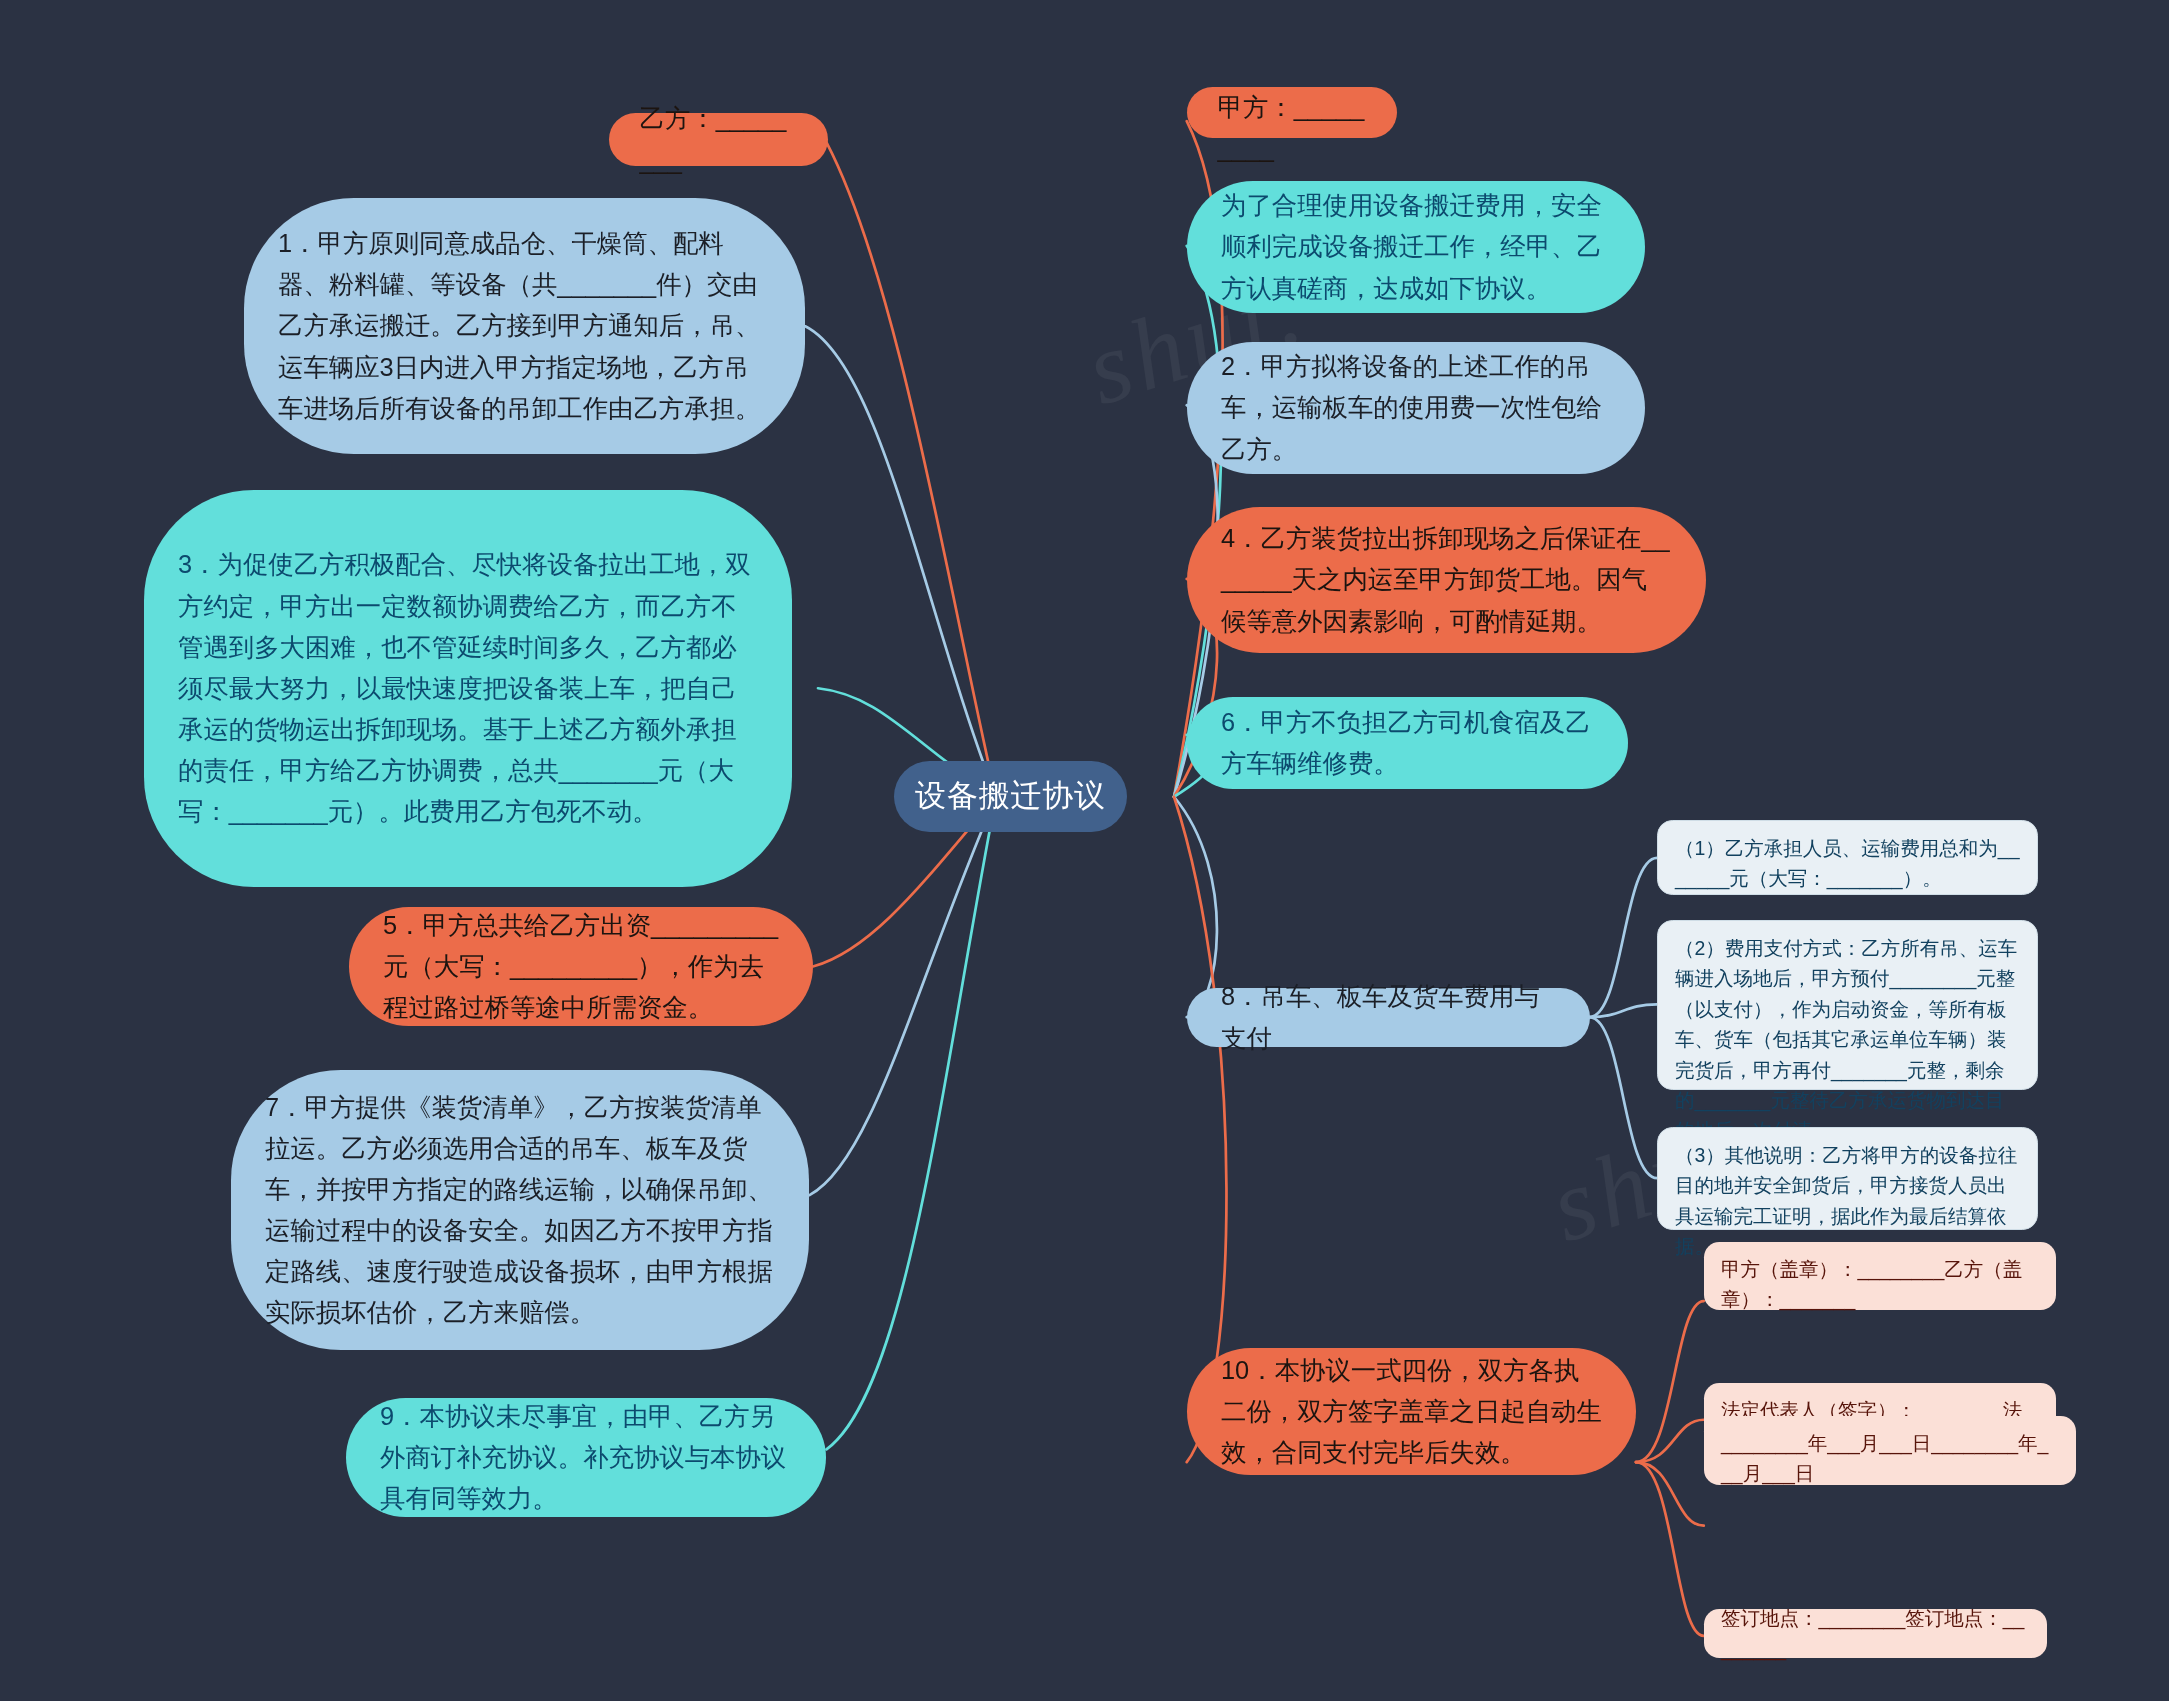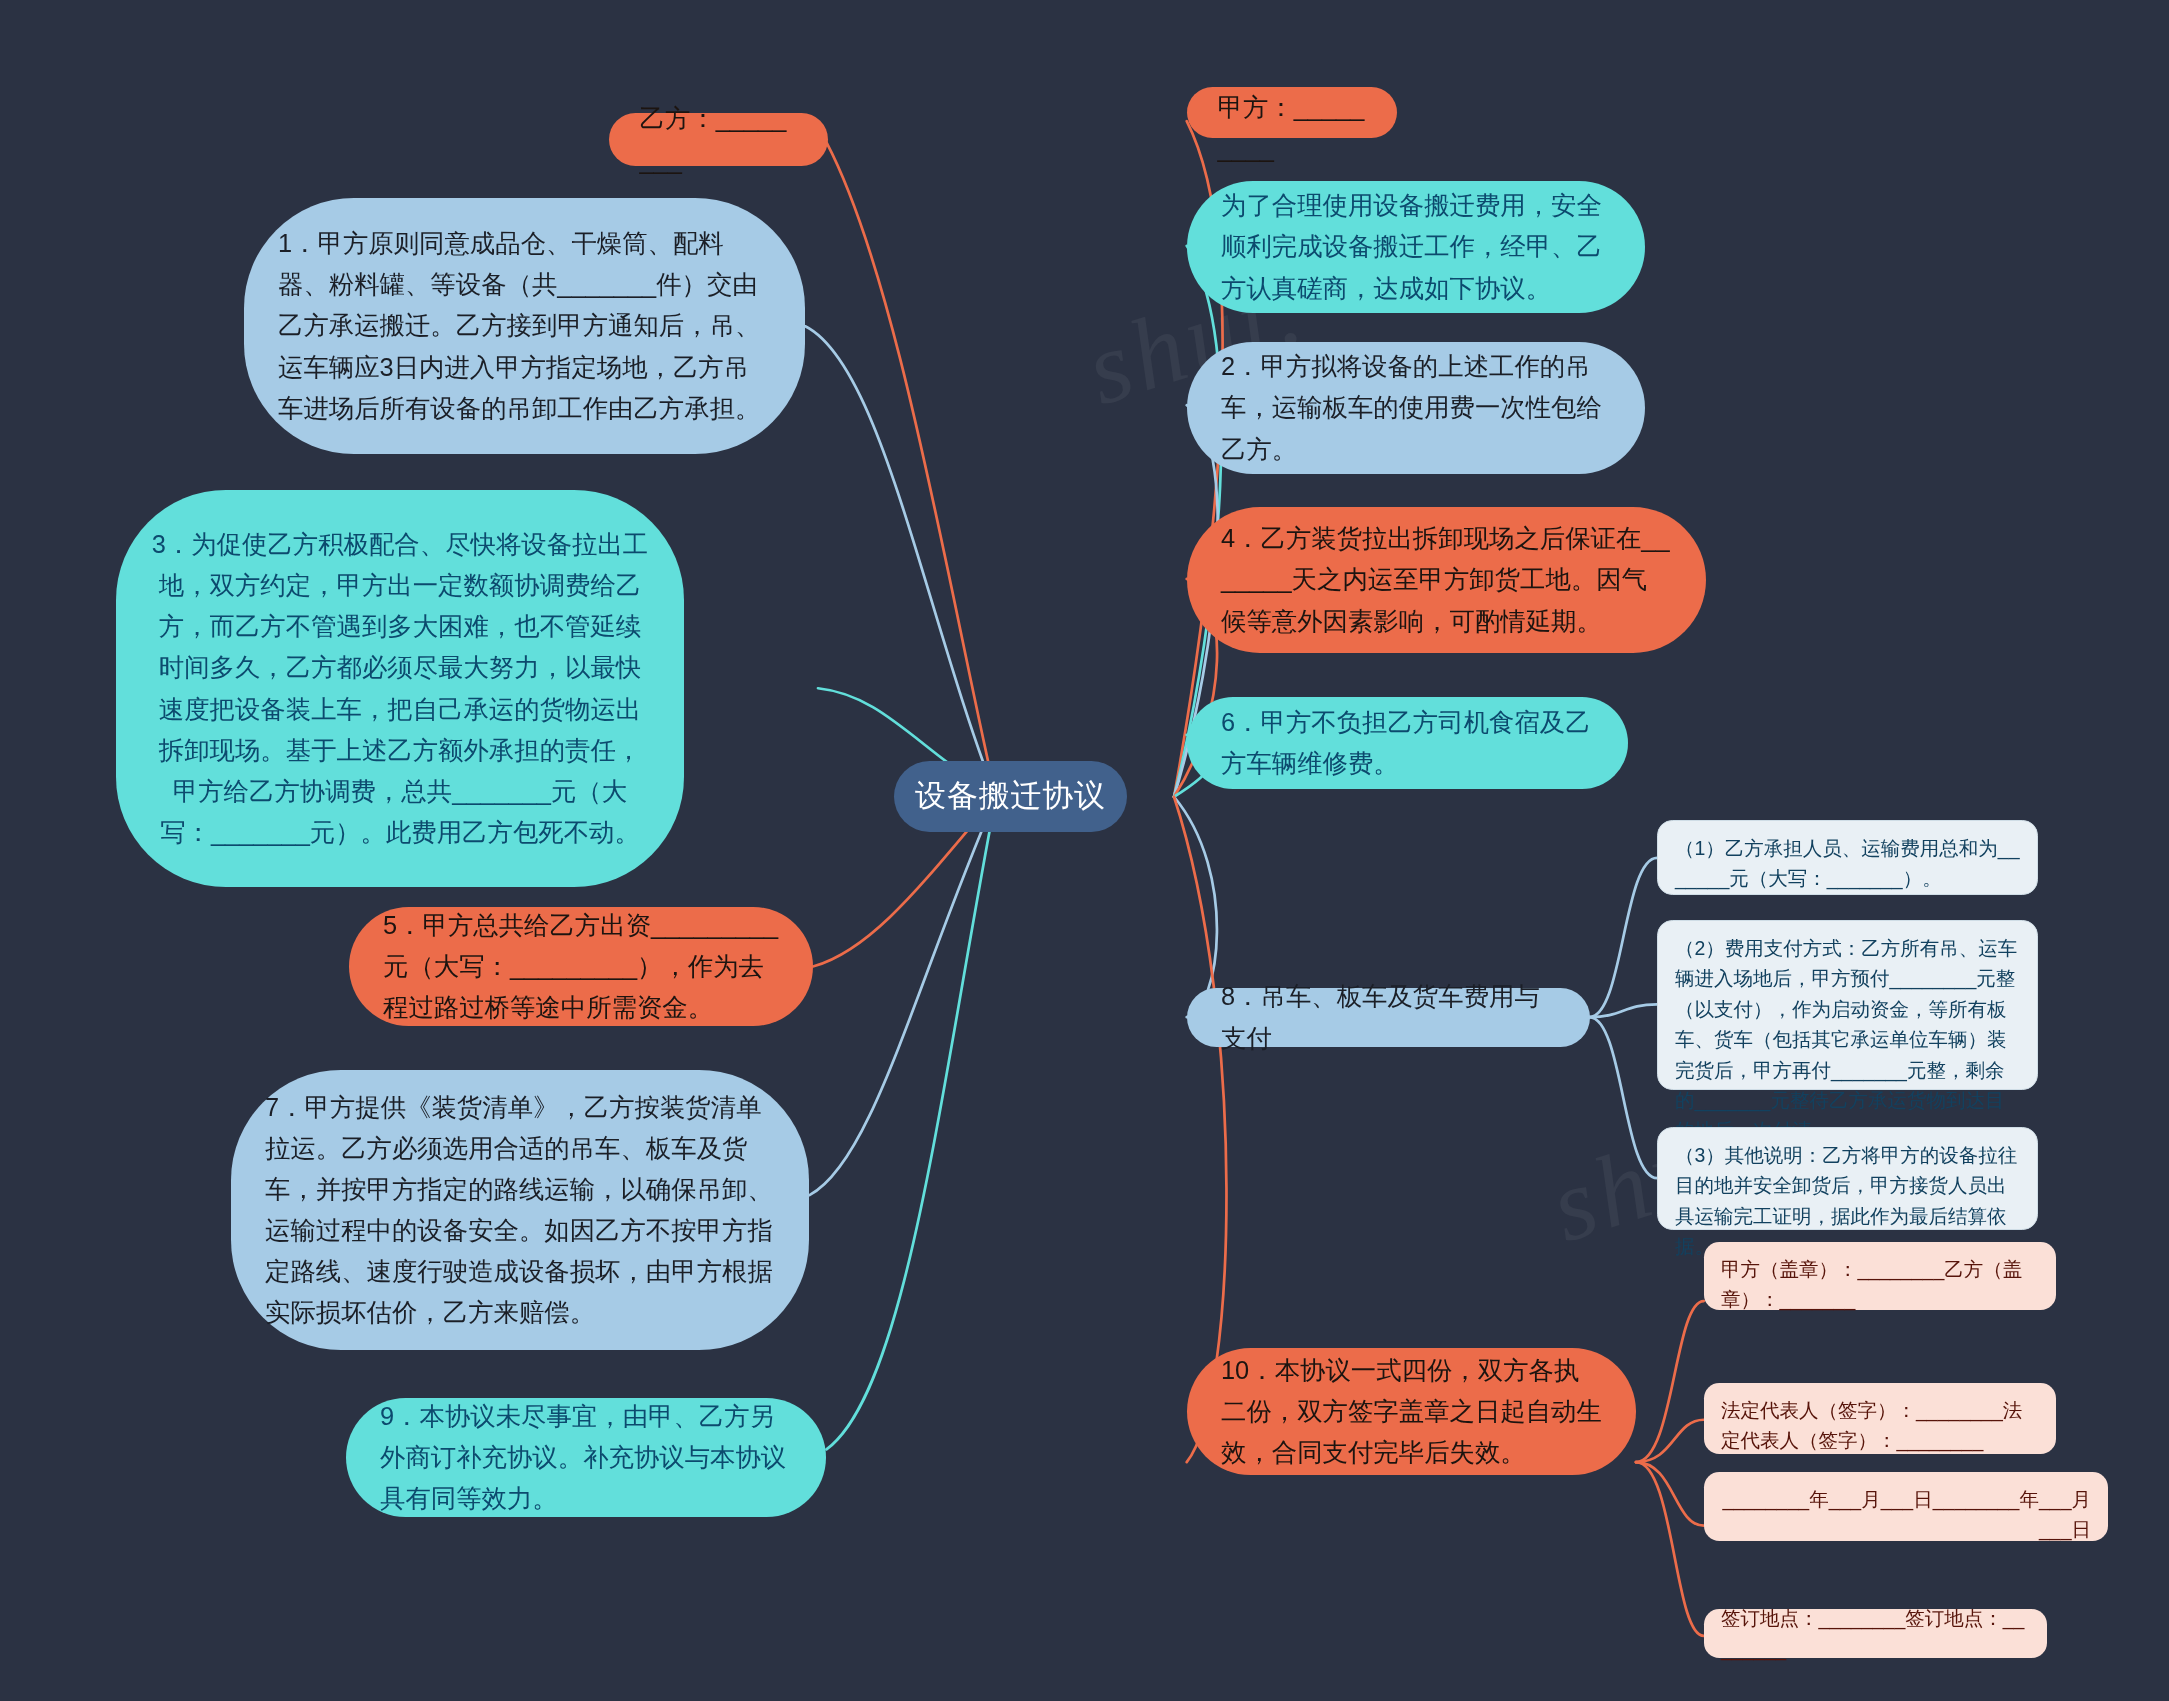--- a/index.html
+++ b/index.html
@@ -125,21 +125,21 @@
   </div>
 
   <div class="node label-pill" style="left:609px; top:113px; width:219px; height:53px; align-items:center;">
     <span>乙方：________</span>
   </div>
 
   <div class="node pill pill-blue pad txt-31" style="left:244px; top:198px; width:561px; height:256px;">
     <span>1．甲方原则同意成品仓、干燥筒、配料器、粉料罐、等设备（共_______件）交由乙方承运搬迁。乙方接到甲方通知后，吊、运车辆应3日内进入甲方指定场地，乙方吊车进场后所有设备的吊卸工作由乙方承担。</span>
   </div>
 
-  <div class="node pill pill-cyan pad txt-31" style="left:116px; top:490px; width:568px; height:397px;text-align:center;">
+  <div class="node pill pill-cyan pad txt-31" style="left:144px; top:490px; width:648px; height:397px;">
     <span>3．为促使乙方积极配合、尽快将设备拉出工地，双方约定，甲方出一定数额协调费给乙方，而乙方不管遇到多大困难，也不管延续时间多久，乙方都必须尽最大努力，以最快速度把设备装上车，把自己承运的货物运出拆卸现场。基于上述乙方额外承担的责任，甲方给乙方协调费，总共_______元（大写：_______元）。此费用乙方包死不动。</span>
   </div>
 
   <div class="node pill pill-orange pad txt-31" style="left:349px; top:907px; width:464px; height:119px;">
     <span>5．甲方总共给乙方出资_________元（大写：_________），作为去程过路过桥等途中所需资金。</span>
   </div>
 
   <div class="node pill pill-blue pad txt-31" style="left:231px; top:1070px; width:578px; height:280px;">
     <span>7．甲方提供《装货清单》，乙方按装货清单拉运。乙方必须选用合适的吊车、板车及货车，并按甲方指定的路线运输，以确保吊卸、运输过程中的设备安全。如因乙方不按甲方指定路线、速度行驶造成设备损坏，由甲方根据实际损坏估价，乙方来赔偿。</span>
   </div>
@@ -189,21 +189,21 @@
   </div>
 
   <div class="node card card-pink" style="left:1704px; top:1242px; width:352px; height:68px;">
     <span>甲方（盖章）：________乙方（盖章）：_______</span>
   </div>
 
   <div class="node card card-pink" style="left:1704px; top:1383px; width:352px; height:71px;">
     <span>法定代表人（签字）：________法定代表人（签字）：________</span>
   </div>
 
-  <div class="node card card-pink" style="left:1704px; top:1472px; width:404px; height:69px;text-align:right;">
+  <div class="node card card-pink" style="left:1704px; top:1416px; width:372px; height:69px;">
     <span>________年___月___日________年___月___日</span>
   </div>
 
   <div class="node card card-pink" style="left:1704px; top:1609px; width:343px; height:49px; align-items:center;">
     <span>签订地点：________签订地点：________</span>
   </div>
 
 </div>
 
 

